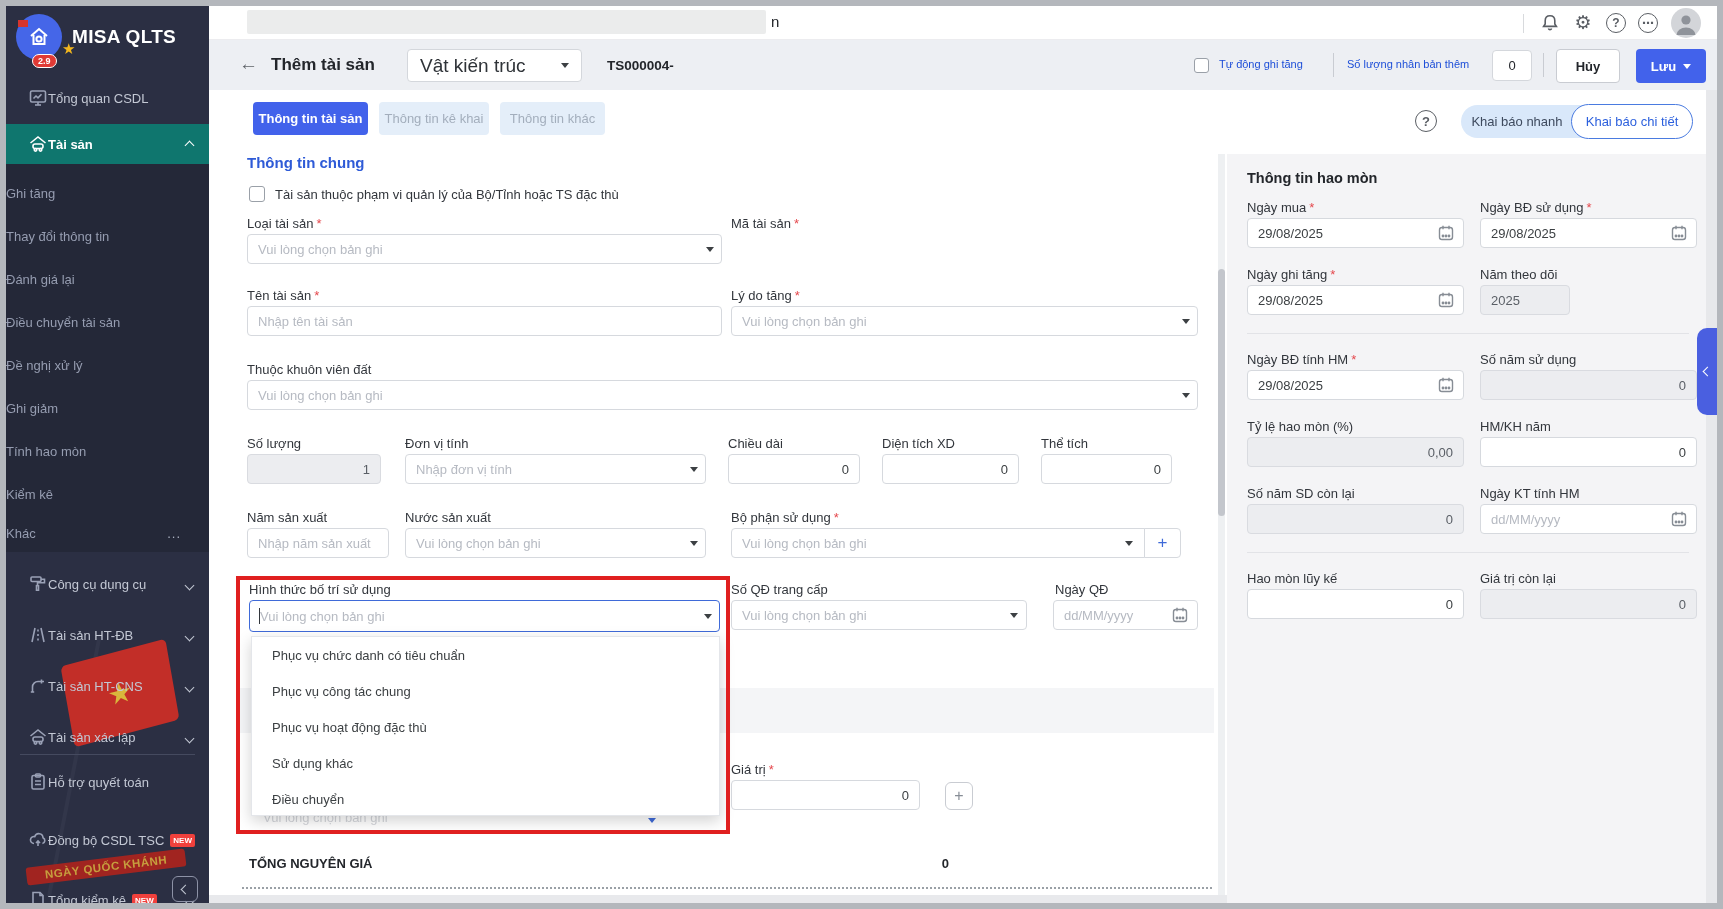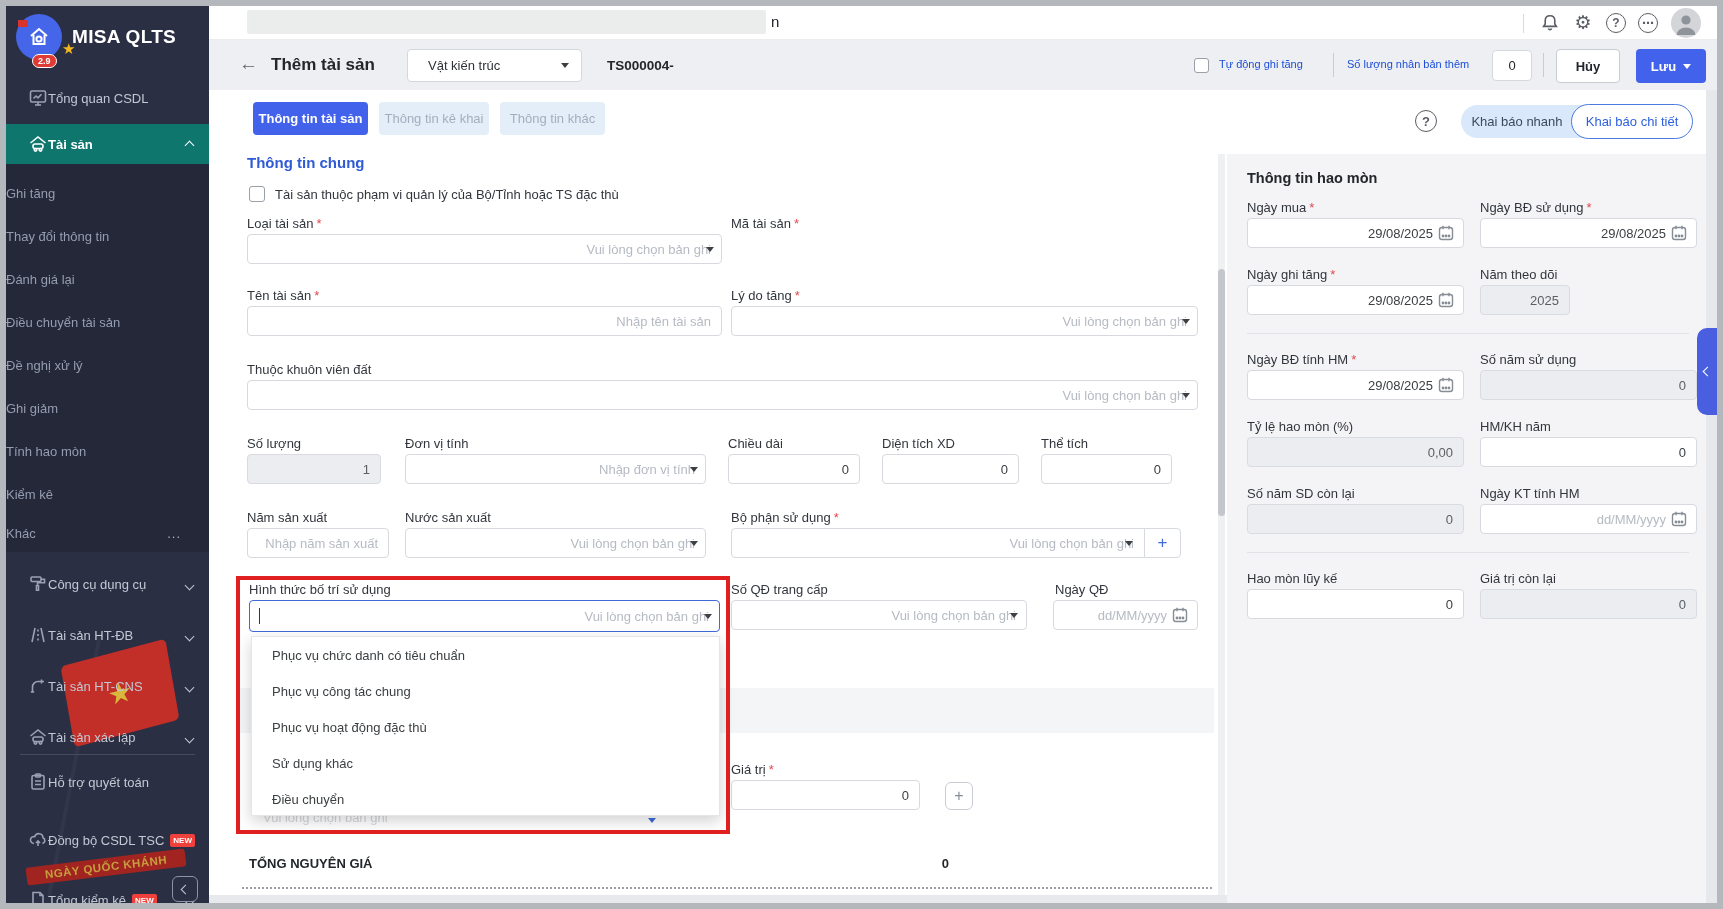--- a/index.html
+++ b/index.html
@@ -74,21 +74,21 @@
               font-size:12px; font-weight:bold; }
   .gear-ico { font-size:19px; line-height:20px; }
   .avatar { position:absolute; top:2px; width:30px; height:30px; cursor:pointer; }
 
   
   .headerrow { position:absolute; left:203px; top:34px; width:1508px; height:50px; background:#edeff3; }
   .back { position:absolute; left:30px; top:13px; font-size:19px; color:#5f6368; cursor:pointer; }
   .pg-title { position:absolute; left:62px; top:15px; font-size:17px; font-weight:bold; color:#23262b; }
   .hd-dd { position:absolute; left:198px; top:9px; width:175px; height:33px; background:#fff;
            border:1px solid #d4d7dc; border-radius:4px; cursor:pointer;
-           display:flex; align-items:center; padding:0 20px; font-size:13px; color:#2f3338; }
+           display:flex; align-items:center; padding:0 12px; font-size:19px; color:#2f3338; }
   .caret { width:0; height:0; border-left:4.5px solid transparent; border-right:4.5px solid transparent;
            border-top:5.5px solid #3c4043; }
   .hd-dd .caret { position:absolute; right:12px; }
   .asset-code { position:absolute; left:398px; top:18px; font-size:13.5px; font-weight:bold; color:#23262b; }
   .cbx { width:15px; height:15px; background:#fff; border:1.5px solid #9aa0a8; border-radius:3px; cursor:pointer; }
   .hd-lbl { font-size:11px; color:#1d4ed8; }
   .v-div { position:absolute; top:13px; width:1px; height:24px; background:#c9ccd2; }
   .clone-inp { position:absolute; left:1283px; top:10px; width:40px; height:31px; background:#fff;
                border:1px solid #d4d7dc; border-radius:4px; text-align:center; font-size:13px; color:#23262b; }
   .btn-cancel { position:absolute; left:1347px; top:9px; width:64px; height:34px; background:#fff;
@@ -102,21 +102,21 @@
   
   .content { position:absolute; left:203px; top:84px; width:1508px; height:813px; background:#fff; }
   .tab { position:absolute; top:12px; height:33px; border-radius:4px; font-size:13px; cursor:pointer;
          display:flex; align-items:center; justify-content:center; }
   .tab.active { background:#4262eb; color:#fff; font-weight:bold; }
   .tab.idle { background:#e4eef9; color:#a3aebc; }
   .sec-title { position:absolute; font-size:15px; font-weight:bold; color:#2f5bd7; }
   .lbl { position:absolute; font-size:13px; color:#32363c; white-space:nowrap; }
   .req { color:#e5484d; margin-left:3px; }
   .inp { position:absolute; height:30px; border:1px solid #d6d9de; border-radius:4px; background:#fff;
-         font-size:13px; color:#3c4043; padding:0 10px; font-family:inherit;text-align:right; }
+         font-size:13px; color:#3c4043; padding:0 10px; font-family:inherit; }
   .inp::placeholder { color:#b6bac2; }
   .inp.num { text-align:right; }
   .inp.dis { background:#ecedf0; border-color:#d9dbe0; color:#5a5f66; }
   .dd-caret { position:absolute; pointer-events:none; }
   .datewrap svg { position:absolute; pointer-events:none; }
   .grp-plus { position:absolute; width:37px; height:30px; background:#fff; border:1px solid #d6d9de;
               border-radius:0 4px 4px 0; color:#3f6ad8; font-size:17px; cursor:pointer; }
   .plain-plus { position:absolute; width:28px; height:28px; background:#fff; border:1px solid #c9ccd2;
                 border-radius:6px; color:#878d96; font-size:16px; cursor:pointer; }
   .open-inp { border:1.5px solid #3f6ad8 !important; }

